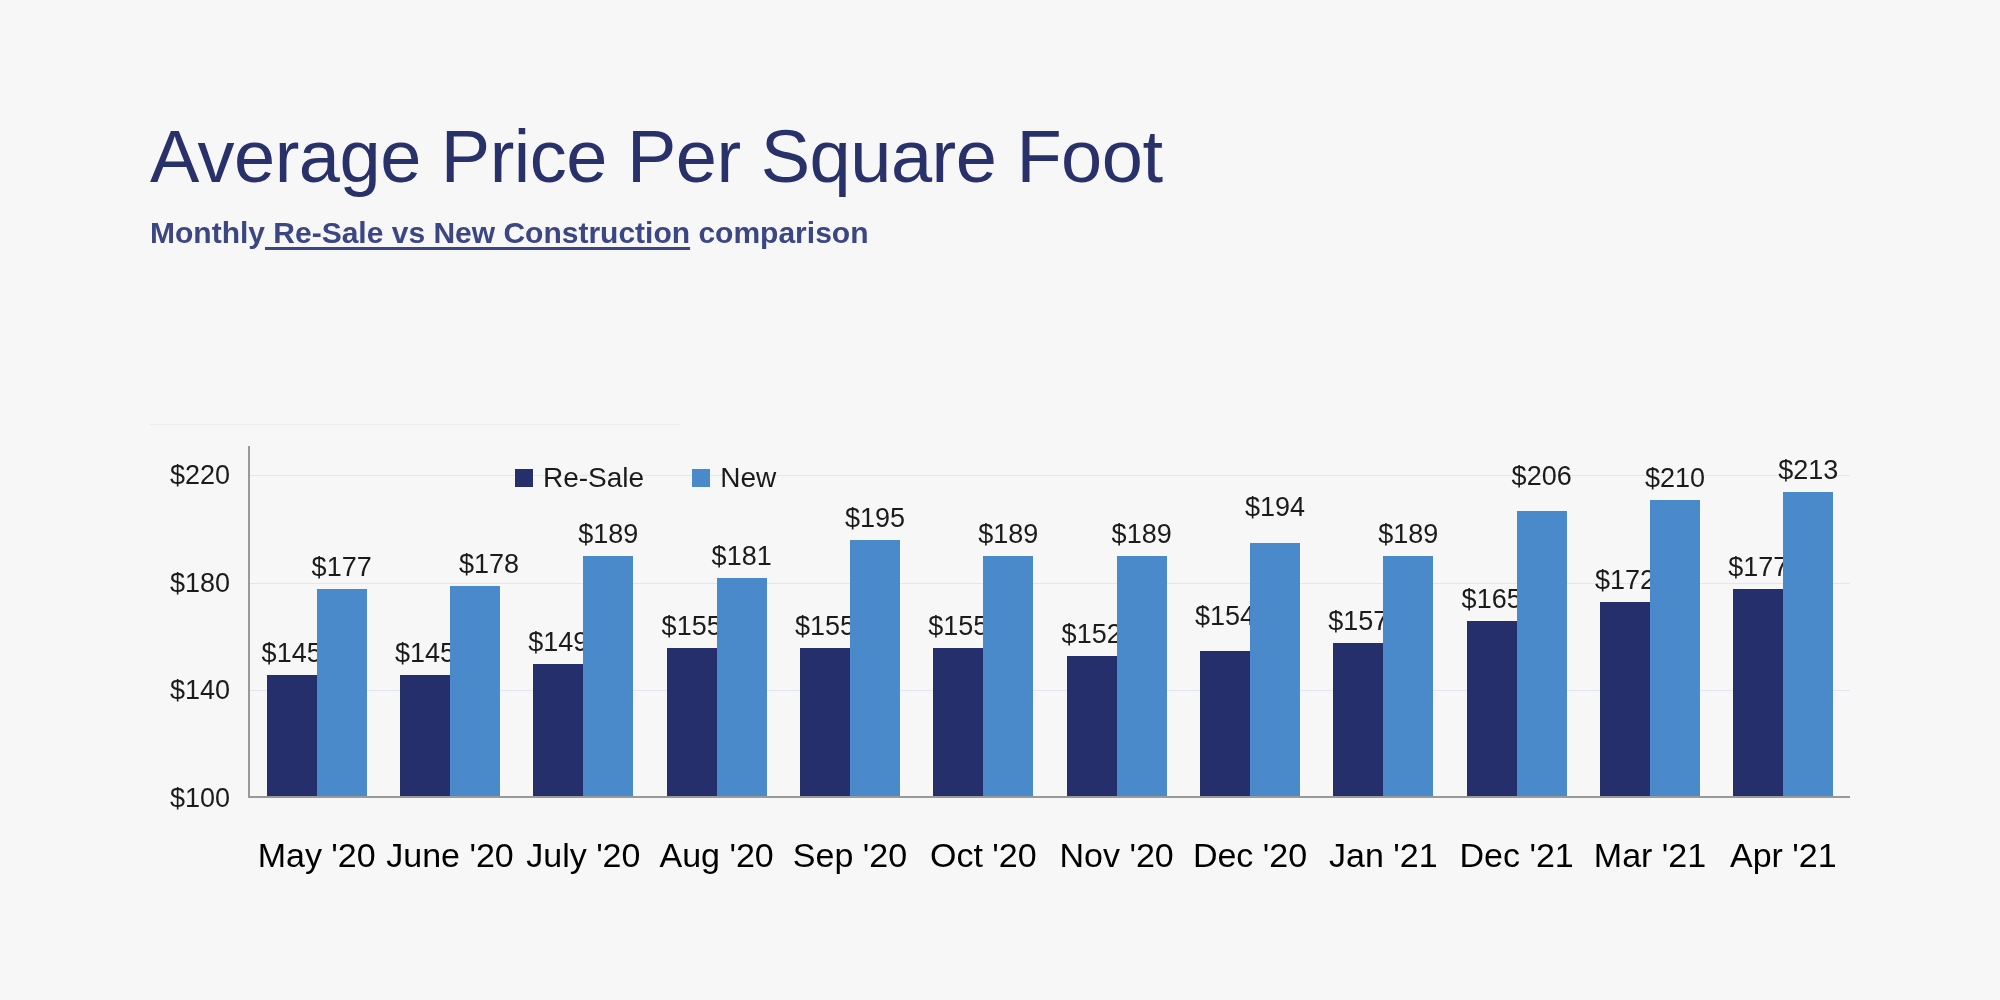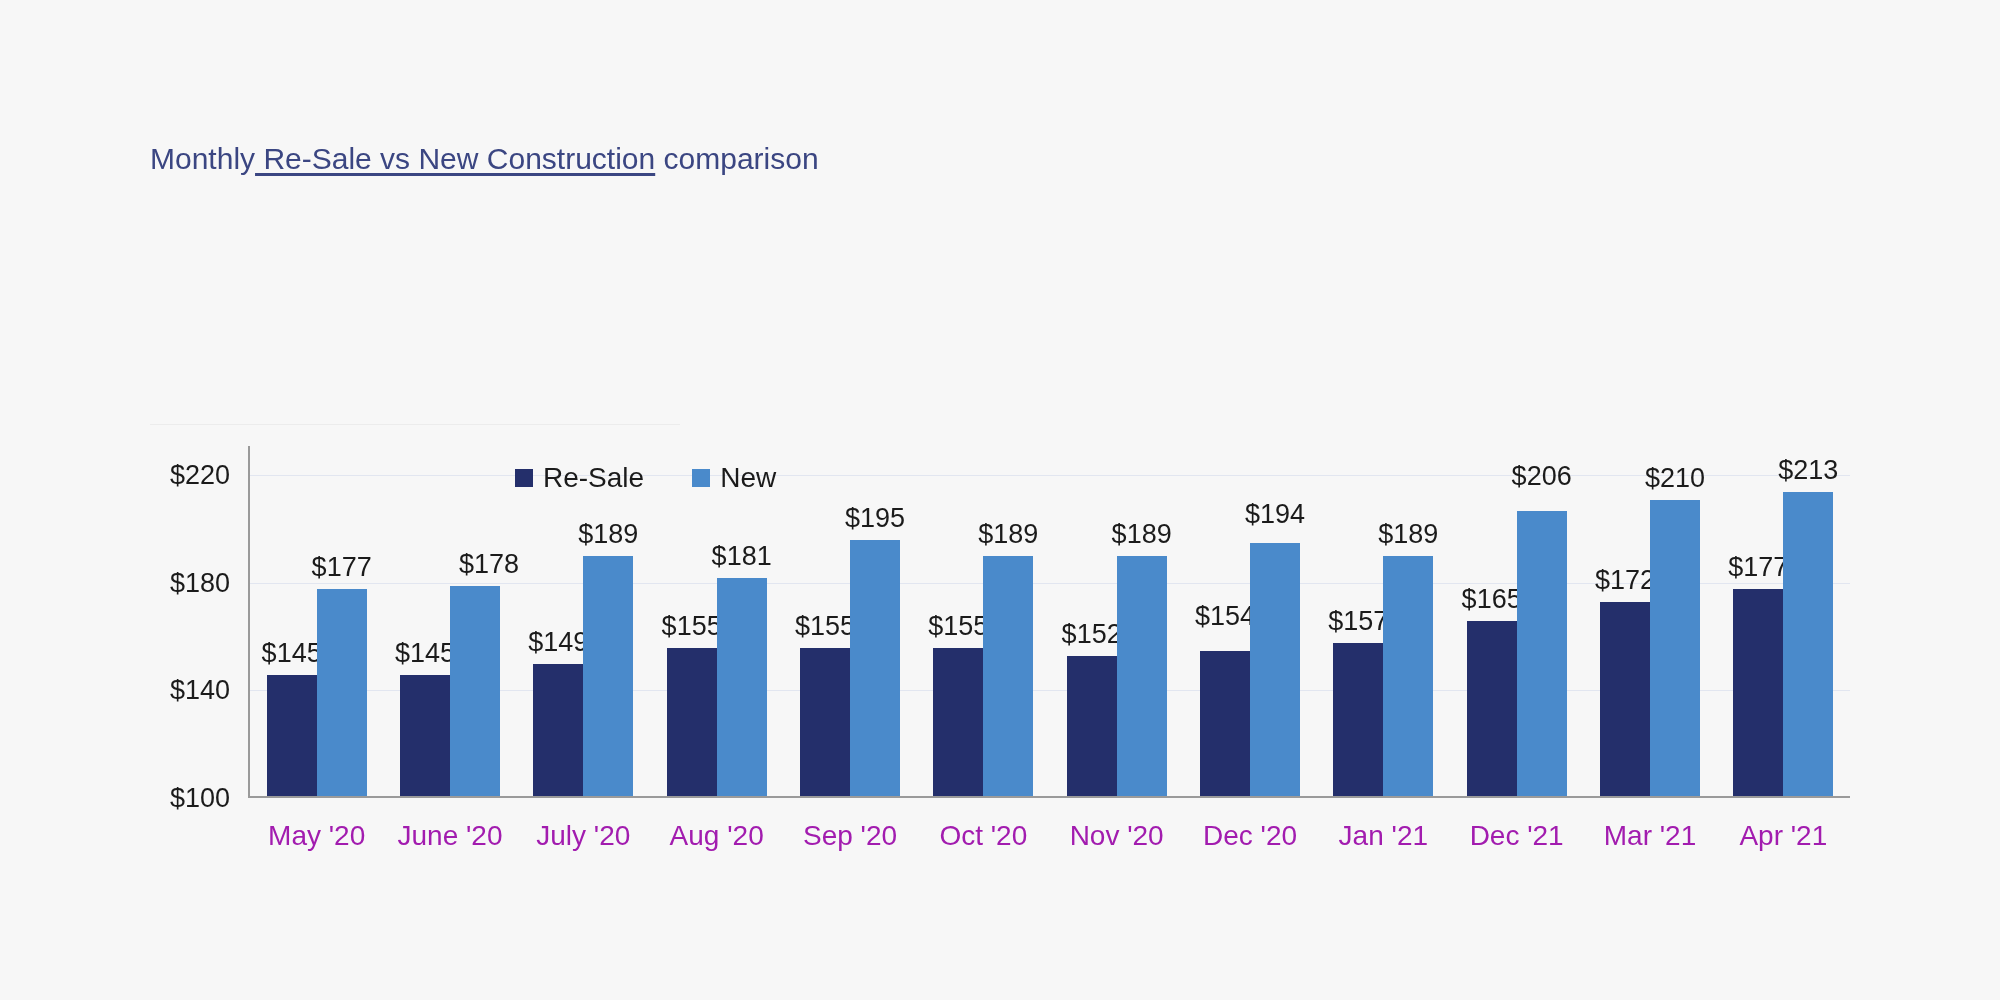--- a/index.html
+++ b/index.html
@@ -33,21 +33,21 @@
     font-size: 74px;
     font-weight: 400;
     line-height: 1.0;
     letter-spacing: -0.5px;
     color: #29316b;
     white-space: nowrap;
   }
   #chart-subtitle {
     margin-top: 22px;
     font-size: 30px;
-    font-weight: 400;
+    font-weight: 700;
     color: #3b4682;
     white-space: nowrap;
   }
   #chart-subtitle .underlined {
     text-decoration: underline;
     text-underline-offset: 4px;
   }
 
   
   #plot-frame {
@@ -142,23 +142,23 @@
   
   #x-labels {
     position: absolute;
     left: 98px;
     top: 396px;
     width: 1602px;
     height: 50px;
   }
   .xtick {
     position: absolute;
-    top: 0;
-    font-size: 28px;
-    color: #a21caf;
+    top: 16px;
+    font-size: 34px;
+    color: #000000;
     white-space: nowrap;
     transform: translateX(-50%);
   }
 
   
   #legend {
     position: absolute;
     left: 515px;
     top: 462px;
     display: flex;
@@ -180,20 +180,21 @@
     color: #1b1b1b;
     white-space: nowrap;
   }
 </style>
 </head>
 <body>
 
 <div id="slide">
 
   <div id="header">
+    <div id="chart-title">Average Price Per Square Foot</div>
     <div id="chart-subtitle"><span>Monthly</span><span class="underlined"> Re-Sale vs New Construction</span><span> comparison</span></div>
   </div>
 
   <div id="plot-frame">
     <div id="top-hairline"></div>
 
     <div id="plot-area">
       <div id="y-axis-line"></div>
       <div id="x-axis-line"></div>
       <div id="gridlines">
@@ -247,21 +248,21 @@
           <div class="group" style="left: 816.667px; width: 100px;">
             <div class="bar bar-resale" style="left: 0px; width: 50px; height: 140px; background: rgb(36, 47, 107);"></div>
             <div class="bar-label" style="left: 25px; bottom: 146px;">$152</div>
             <div class="bar bar-new" style="left: 50px; width: 50px; height: 239.615px; background: rgb(74, 138, 203);"></div>
             <div class="bar-label" style="left: 75px; bottom: 245.615px;">$189</div>
           </div>
           <div class="group" style="left: 950px; width: 100px;">
             <div class="bar bar-resale" style="left: 0px; width: 50px; height: 145.385px; background: rgb(36, 47, 107);"></div>
             <div class="bar-label" style="left: 25px; bottom: 164px;">$154</div>
             <div class="bar bar-new" style="left: 50px; width: 50px; height: 253.077px; background: rgb(74, 138, 203);"></div>
-            <div class="bar-label" style="left: 75px; bottom: 266px;">$194</div>
+            <div class="bar-label" style="left: 75px; bottom: 273px;">$194</div>
           </div>
           <div class="group" style="left: 1083.33px; width: 100px;">
             <div class="bar bar-resale" style="left: 0px; width: 50px; height: 153.462px; background: rgb(36, 47, 107);"></div>
             <div class="bar-label" style="left: 25px; bottom: 159.462px;">$157</div>
             <div class="bar bar-new" style="left: 50px; width: 50px; height: 239.615px; background: rgb(74, 138, 203);"></div>
             <div class="bar-label" style="left: 75px; bottom: 245.615px;">$189</div>
           </div>
           <div class="group" style="left: 1216.67px; width: 100px;">
             <div class="bar bar-resale" style="left: 0px; width: 50px; height: 175px; background: rgb(36, 47, 107);"></div>
             <div class="bar-label" style="left: 25px; bottom: 181px;">$165</div>

